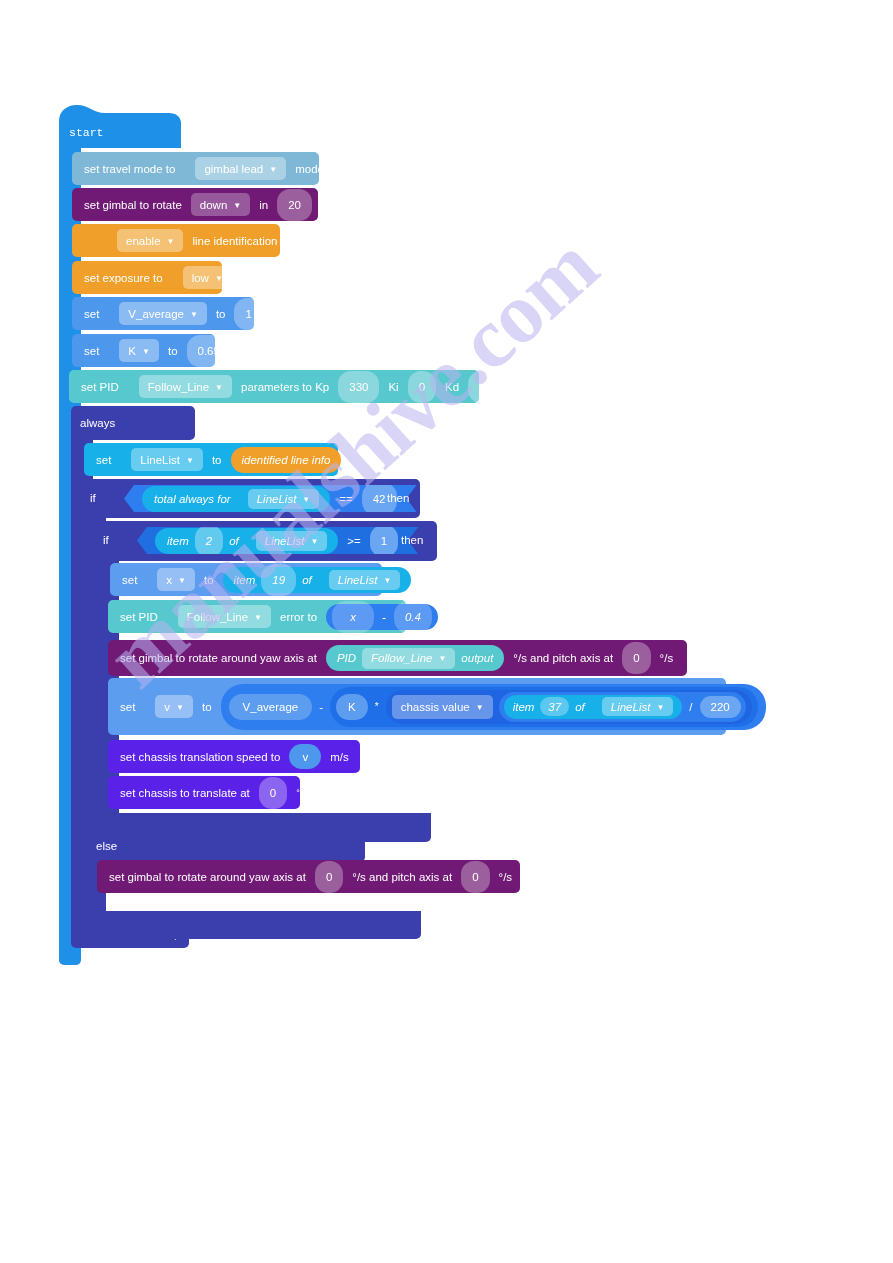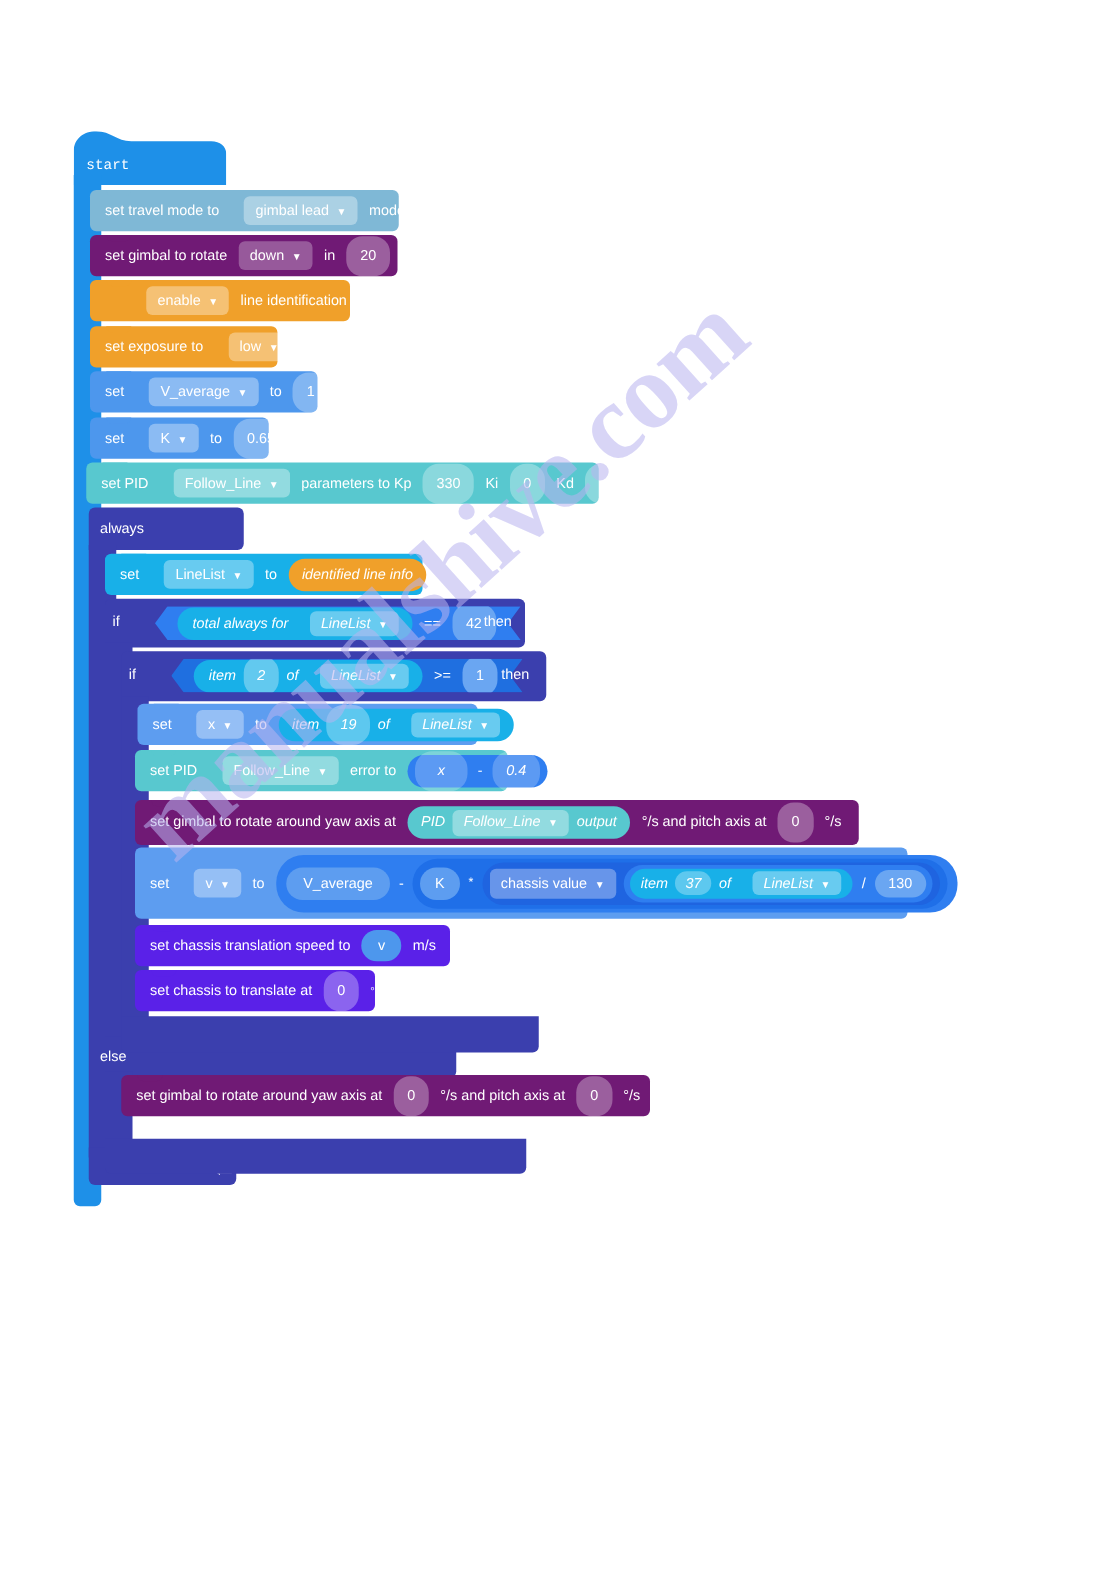--- a/index.html
+++ b/index.html
@@ -208,21 +208,21 @@
   </div>
 
   <div class="cshell" style="left:84px;top:479px;">
     <div class="c-ctrl" style="position:absolute;left:0;top:0;width:336px;height:39px;border-radius:5px 5px 5px 0;"></div>
     <div class="c-ctrl" style="position:absolute;left:0;top:35px;width:22px;height:317px;"></div>
     <div class="c-ctrl" style="position:absolute;left:0;top:350px;width:281px;height:33px;border-radius:0 5px 5px 0;"></div>
     <div class="c-ctrl" style="position:absolute;left:0;top:378px;width:22px;height:61px;"></div>
     <div class="c-ctrl" style="position:absolute;left:0;top:432px;width:337px;height:28px;border-radius:0 0 5px 5px;"></div>
   </div>
   <span style="position:absolute;left:90px;top:492px;color:#fff;font-size:11.5px;z-index:12;">if</span>
-  <span style="position:absolute;left:80px;top:840px;color:#fff;font-size:11.5px;z-index:12;">else</span>
+  <span style="position:absolute;left:96px;top:840px;color:#fff;font-size:11.5px;z-index:12;">else</span>
 
   <div style="position:absolute;left:124px;top:485px;z-index:13;">
     <div class="hex" style="background:#2f7ef0;">
       <span class="rep rep-sky" style="padding-left:12px;">
         <span>total always for</span>
         <span class="drop f-lighter" style="height:20px;">
           <span>LineList</span>
           <span class="car">▼</span>
         </span>
       </span>
@@ -329,21 +329,21 @@
             <span class="rep rep-sky" style="height:24px;padding:0 9px;">
               <span>item</span>
               <span class="oval" style="background:rgba(255,255,255,.3);height:19px;padding:0 8px;">37</span>
               <span>of</span>
               <span class="drop f-lighter" style="height:19px;">
                 <span>LineList</span>
                 <span class="car">▼</span>
               </span>
             </span>
             <span style="padding:0 2px;">/</span>
-            <span class="oval" style="background:#6aa6f2;height:22px;padding:0 11px;">130</span>
+            <span class="oval" style="background:#6aa6f2;height:22px;padding:0 11px;">220</span>
           </span>
         </span>
       </span>
     </span>
   </div>
 
   <div class="blk stackblk c-purple" style="left:108px;top:740px;width:252px;z-index:17;">
     <span class="lbl">set chassis translation speed to</span>
     <span class="oval" style="background:#4d97ed;height:25px;padding:0 13px;">v</span>
     <span class="lbl">m/s</span>

